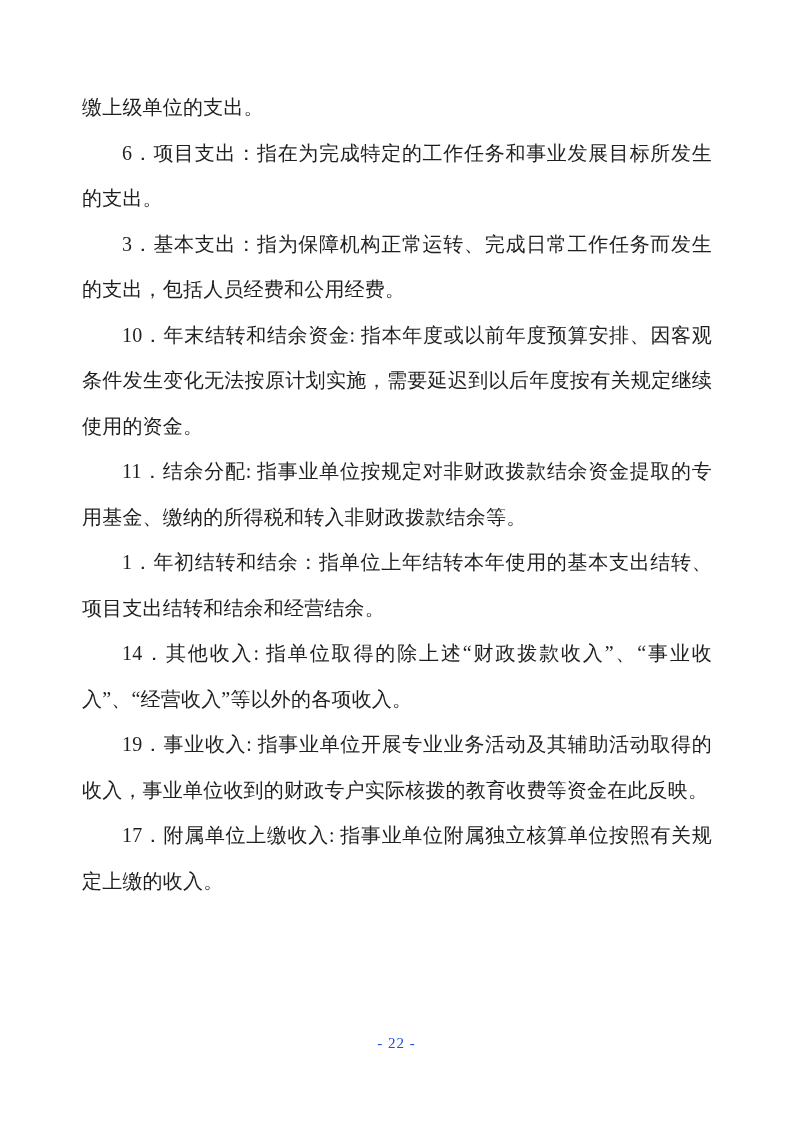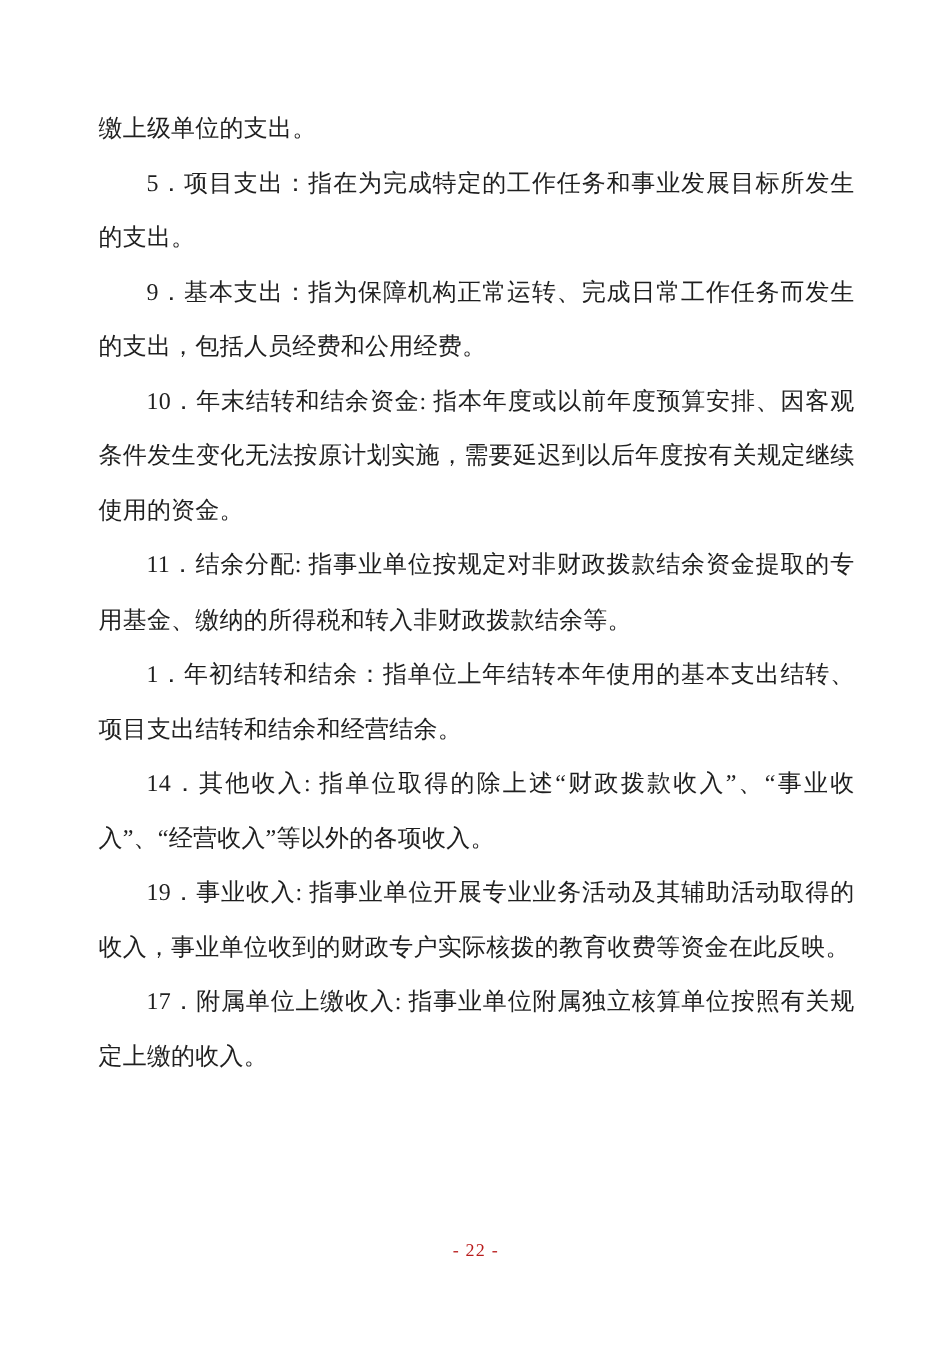--- a/index.html
+++ b/index.html
@@ -43,32 +43,32 @@
     text-indent: 2em;
   }
   .page-number {
     position: absolute;
     top: 1032px;
     left: 0;
     width: 793px;
     text-align: center;
     font-size: 15px;
     line-height: 22px;
-    color: #b91c1c;
+    color: #1d4ed8;
     letter-spacing: 1px;
   }
 </style>
 </head>
 <body>
 
 <div class="page">
   <div class="body-text">
     <p>缴上级单位的支出。</p>
-    <p class="indented">5．项目支出：指在为完成特定的工作任务和事业发展目标所发生的支出。</p>
-    <p class="indented">9．基本支出：指为保障机构正常运转、完成日常工作任务而发生的支出，包括人员经费和公用经费。</p>
+    <p class="indented">6．项目支出：指在为完成特定的工作任务和事业发展目标所发生的支出。</p>
+    <p class="indented">3．基本支出：指为保障机构正常运转、完成日常工作任务而发生的支出，包括人员经费和公用经费。</p>
     <p class="indented">10．年末结转和结余资金: 指本年度或以前年度预算安排、因客观条件发生变化无法按原计划实施，需要延迟到以后年度按有关规定继续使用的资金。</p>
     <p class="indented">11．结余分配: 指事业单位按规定对非财政拨款结余资金提取的专用基金、缴纳的所得税和转入非财政拨款结余等。</p>
     <p class="indented">1．年初结转和结余：指单位上年结转本年使用的基本支出结转、项目支出结转和结余和经营结余。</p>
     <p class="indented">14．其他收入: 指单位取得的除上述“财政拨款收入”、“事业收入”、“经营收入”等以外的各项收入。</p>
     <p class="indented">19．事业收入: 指事业单位开展专业业务活动及其辅助活动取得的收入，事业单位收到的财政专户实际核拨的教育收费等资金在此反映。</p>
     <p class="indented">17．附属单位上缴收入: 指事业单位附属独立核算单位按照有关规定上缴的收入。</p>
   </div>
   <div class="page-number">- 22 -</div>
 </div>
 

